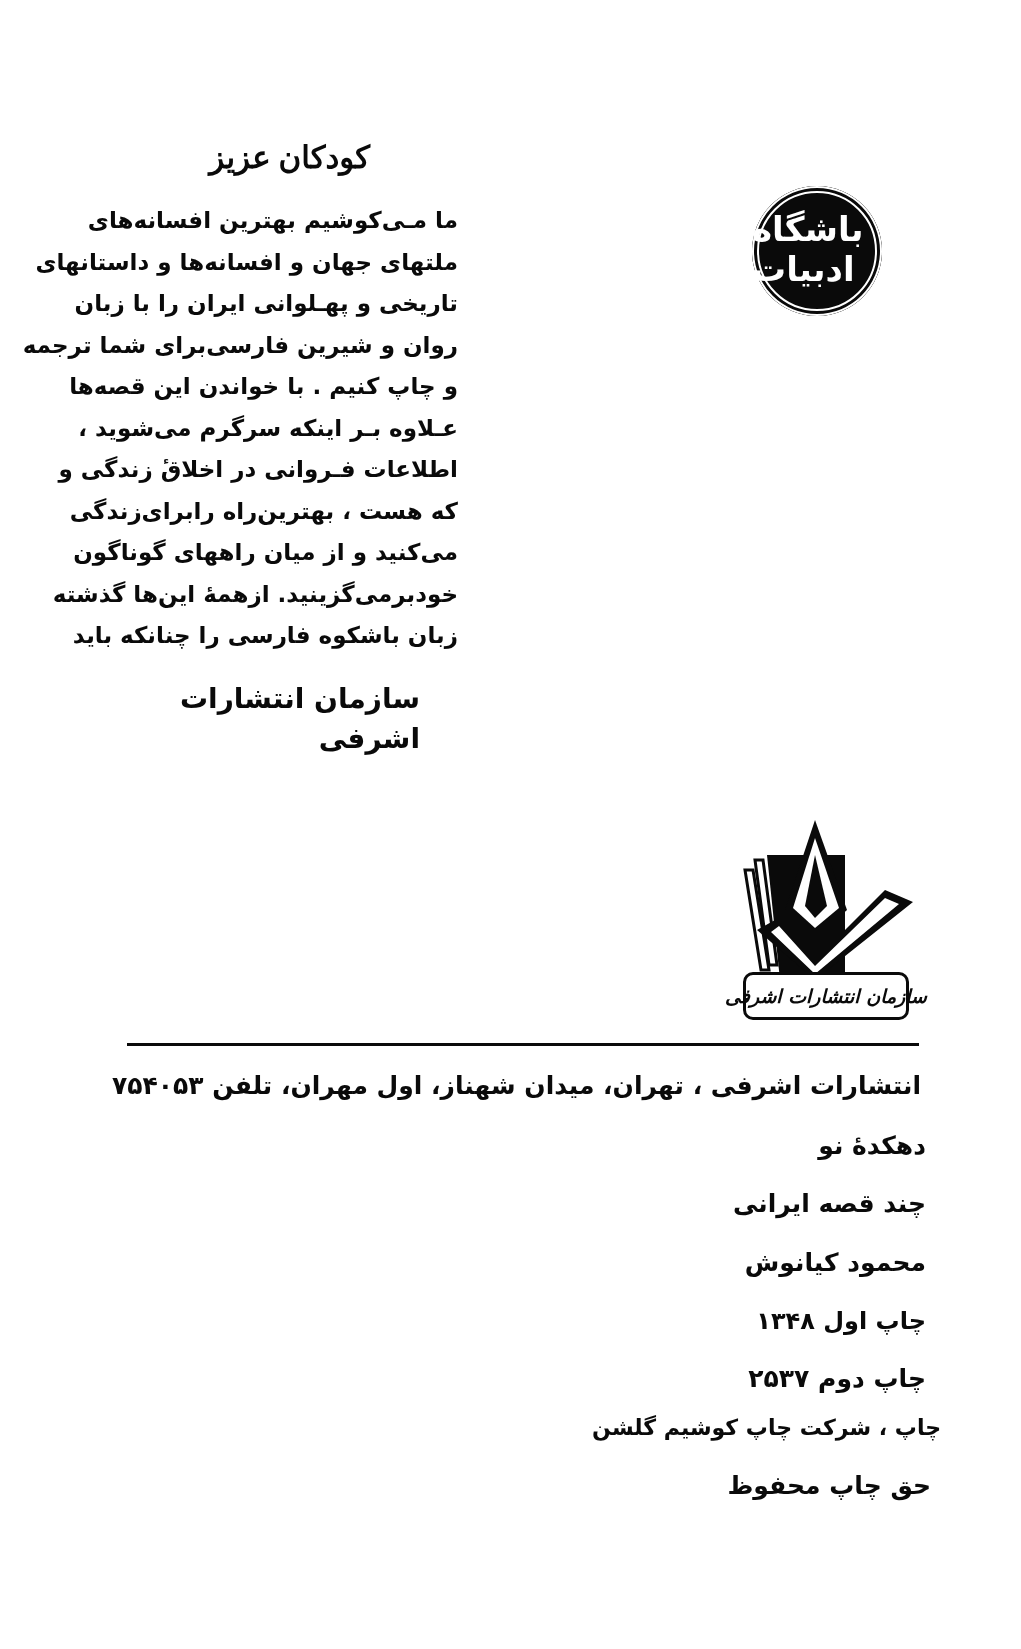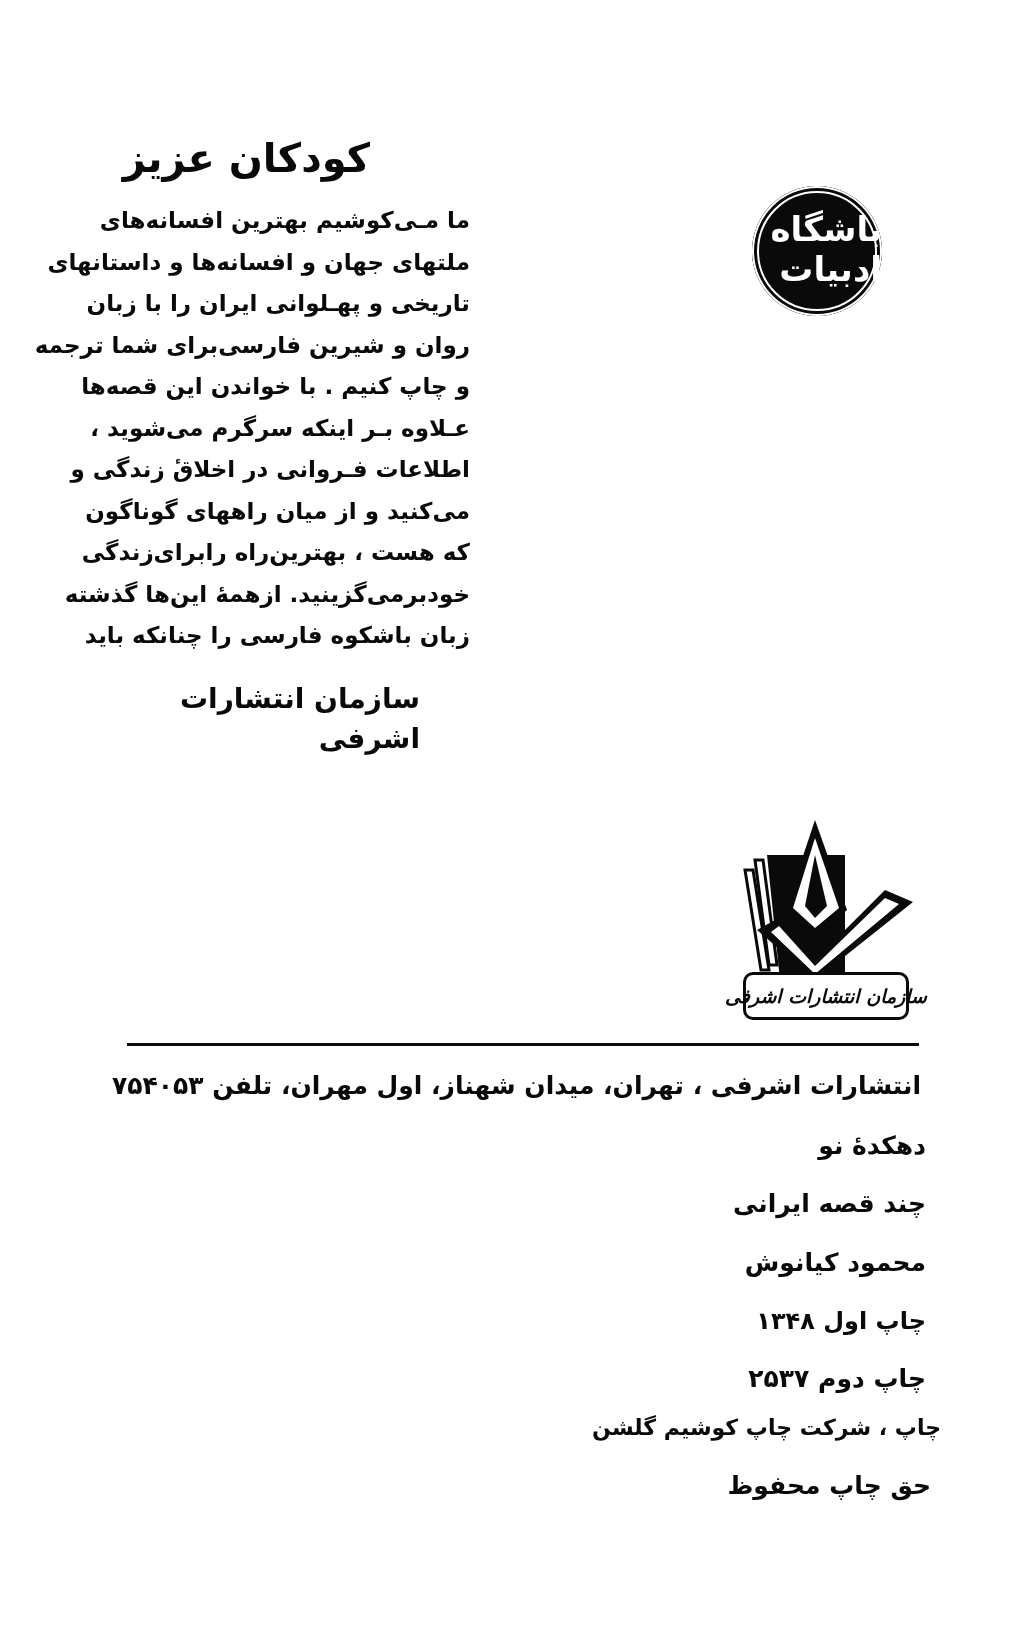--- a/index.html
+++ b/index.html
@@ -21,30 +21,31 @@
     .intro {
       position: absolute;
       left: 70px;
       top: 138px;
       width: 400px;
       direction: rtl;
       text-align: right;
     }
     .intro-title {
       font-weight: bold;
-      font-size: 40px;
+      font-size: 31px;
       line-height: 40px;
       padding-right: 100px;
       margin: 0 0 22px 0;
+      font-family: Liberation Serif, serif;
     }
     .intro-body {
       font-weight: bold;
       font-size: 23px;
       line-height: 41.5px;
-      margin: 0;
+      margin: 12px;
       text-align: justify;
       text-align-last: right;
     }
     .intro-body .line { display: block; white-space: nowrap; }
     .intro-signature {
       font-weight: bold;
       font-size: 28px;
       line-height: 40px;
       margin-top: 22px;
       padding-right: 50px;
@@ -57,21 +58,21 @@
       top: 186px;
       width: 130px;
       height: 130px;
       border-radius: 50%;
       background: #0a0a0a;
       box-shadow: 0 0 0 2px #fff inset, 0 0 0 5px #0a0a0a inset;
       color: #ffffff;
       direction: rtl;
       display: flex;
       flex-direction: column;
-      align-items: flex-start;
+      align-items: flex-end;
       justify-content: center;
       font-family: "DejaVu Sans", sans-serif;
       font-weight: bold;
       line-height: 40px;
     }
     .club-badge .b1 { font-size: 34px; margin-top: -4px; }
     .club-badge .b2 { font-size: 34px; }
     .club-ring {
       position: absolute;
       inset: 5px;
@@ -144,22 +145,22 @@
   <section class="intro">
     <h1 class="intro-title">کودکان عزیز</h1>
     <p class="intro-body">
       <span class="line">ما مـی‌کوشیم بهترین افسانه‌های</span>
       <span class="line">ملتهای جهان و افسانه‌ها و داستانهای</span>
       <span class="line">تاریخی و پهـلوانی ایران را با زبان</span>
       <span class="line">روان و شیرین فارسی‌برای شما ترجمه</span>
       <span class="line">و چاپ کنیم . با خواندن این قصه‌ها</span>
       <span class="line">عـلاوه بـر اینکه سرگرم می‌شوید ،</span>
       <span class="line">اطلاعات فـروانی در اخلاقٔ زندگی و</span>
+      <span class="line">که هست ، بهترین‌راه رابرای‌زندگی</span>
       <span class="line">می‌کنید و از میان راههای گوناگون</span>
-      <span class="line">که هست ، بهترین‌راه رابرای‌زندگی</span>
       <span class="line">خودبرمی‌گزینید. ازهمهٔ این‌ها گذشته</span>
       <span class="line">زبان باشکوه فارسی را چنانکه باید</span>
     </p>
     <div class="intro-signature">سازمان انتشارات اشرفی</div>
   </section>
 
   <div class="club-badge">
     <div class="club-ring"></div>
     <span class="b1">باشگاه</span>
     <span class="b2">ادبیات</span>

